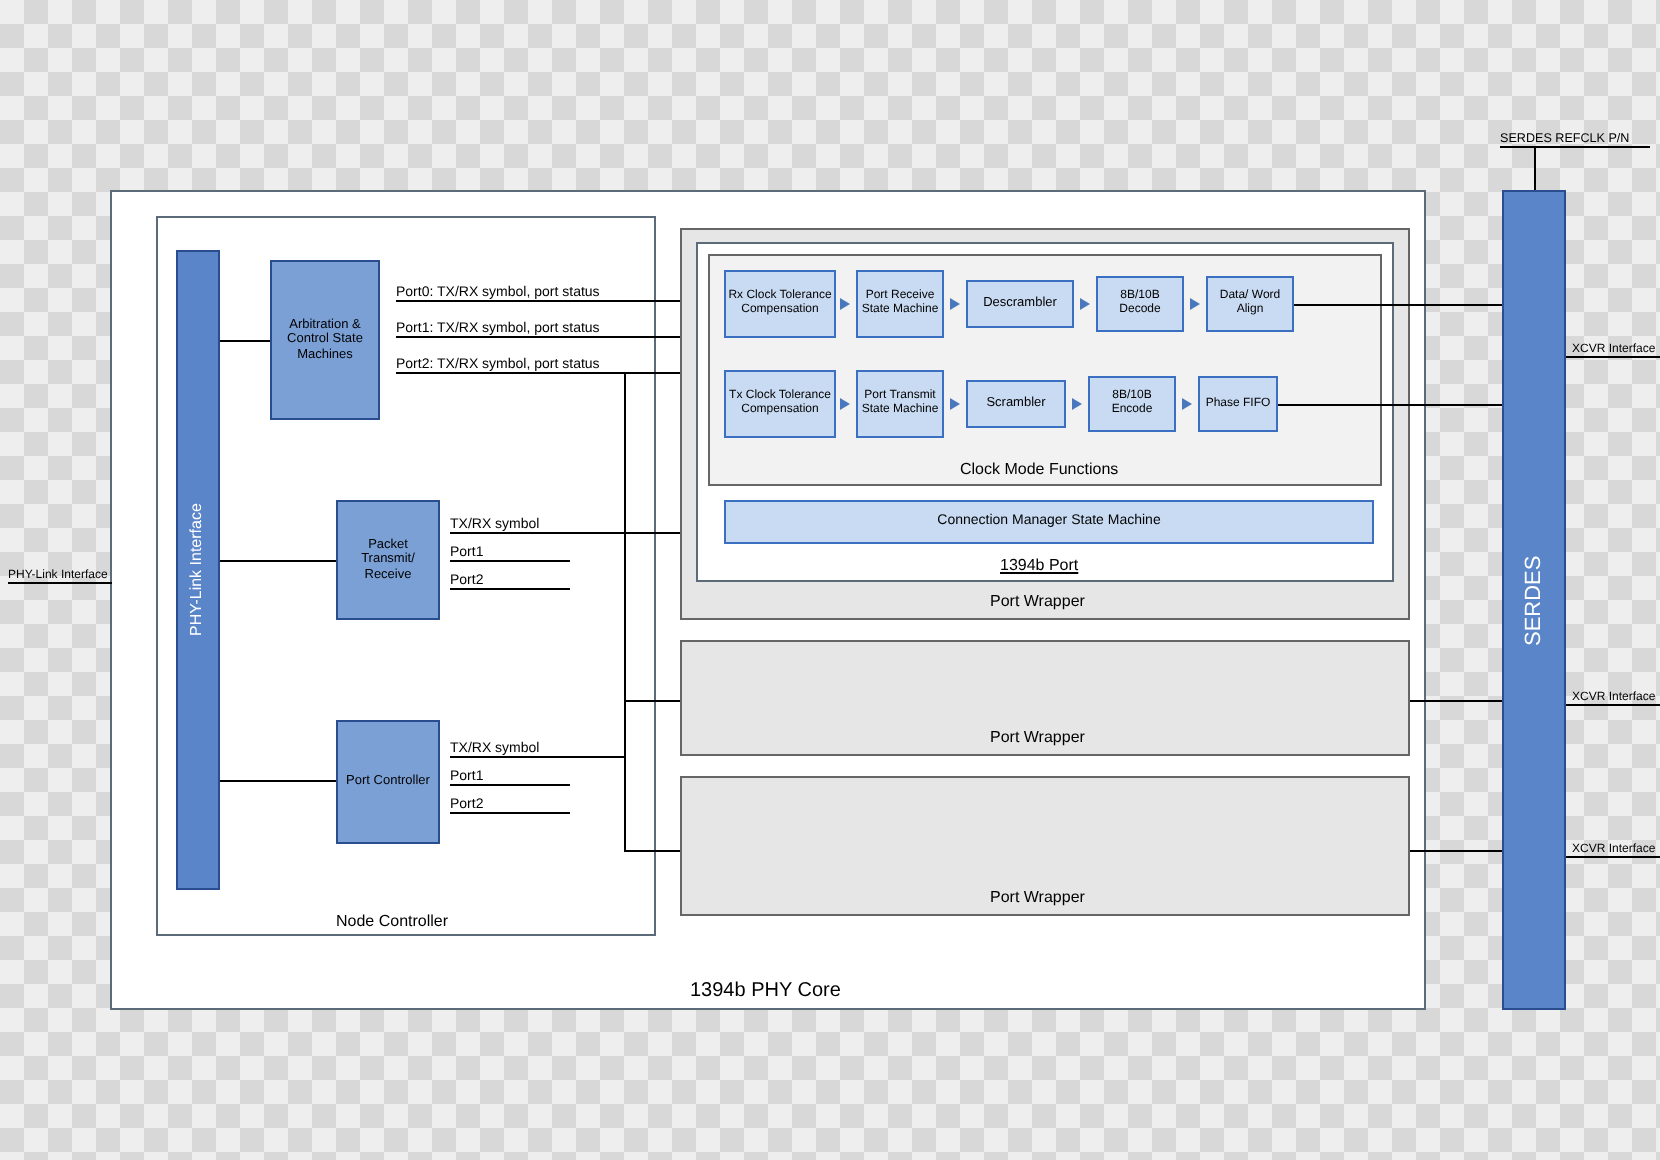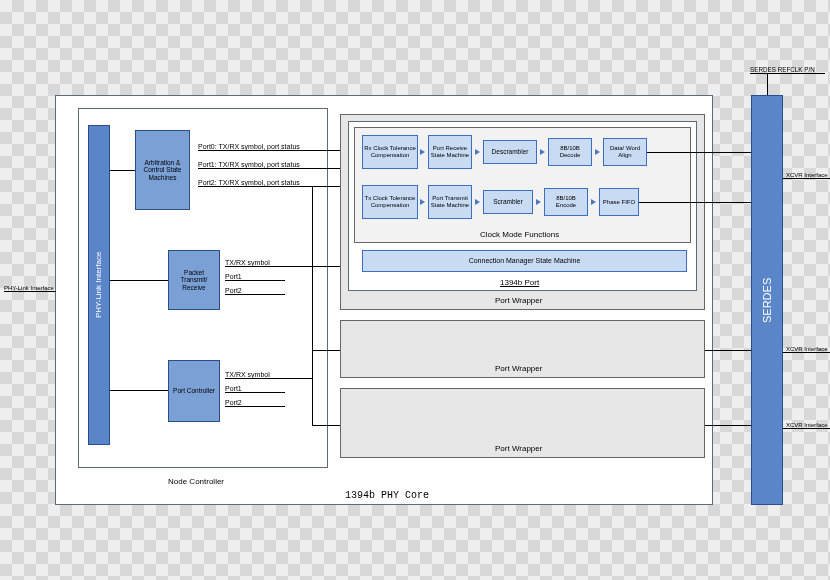--- a/index.html
+++ b/index.html
@@ -27,24 +27,24 @@
   .v{position:absolute;width:0;border-left:1px solid #000;}
   
   .ar{position:absolute;width:0;height:0;border-style:solid;}
   .arR{border-width:3px 0 3px 5px;border-color:transparent transparent transparent #4a78bf;}
 </style>
 </head>
 <body>
 <div class="stage">
 
 <div class="box outline" style="left:55px;top:95px;width:658px;height:410px;"></div>
-<div class="lb" style="left:345px;top:490px;font-size:10px;font-family:Liberation Mono, monospace;">1394b PHY Core</div>
+<div class="lb" style="left:345px;top:490px;font-size:10px;">1394b PHY Core</div>
 
 <div class="box outline" style="left:78px;top:108px;width:250px;height:360px;"></div>
-<div class="lb" style="left:168px;top:477px;font-size:8px;">Node Controller</div>
+<div class="lb" style="left:168px;top:456px;font-size:8px;">Node Controller</div>
 
 <div class="box darkblue vtext" style="left:88px;top:125px;width:22px;height:320px;color:#fff;font-size:8px;">PHY-Link Interface</div>
 
 <div class="lb under" style="left:4px;top:281px;width:50px;font-size:6px;">PHY-Link Interface</div>
 <div class="h" style="left:4px;top:291px;width:52px;"></div>
 
 <div class="box blue" style="left:135px;top:130px;width:55px;height:80px;font-size:6.5px;padding:2px;">Arbitration &amp; Control State Machines</div>
 
 <div class="lb under" style="left:198px;top:140px;width:120px;">Port0: TX/RX symbol, port status</div>
 <div class="lb under" style="left:198px;top:158px;width:120px;">Port1: TX/RX symbol, port status</div>

